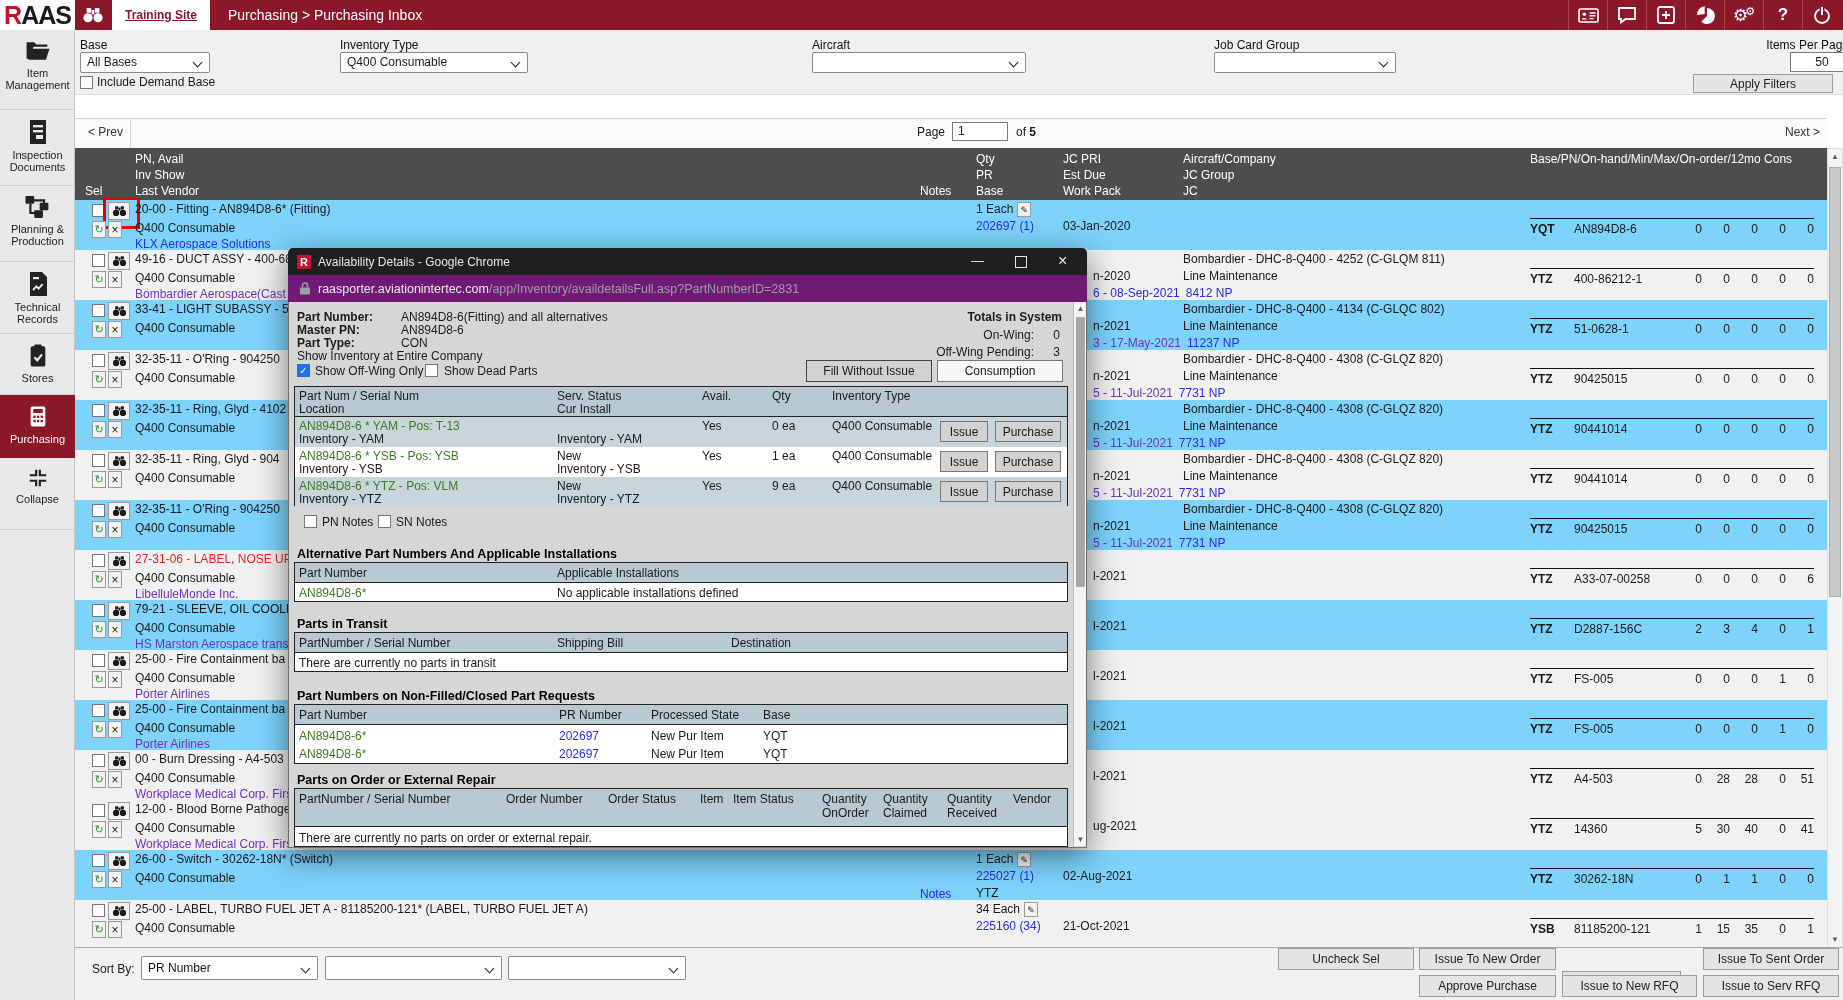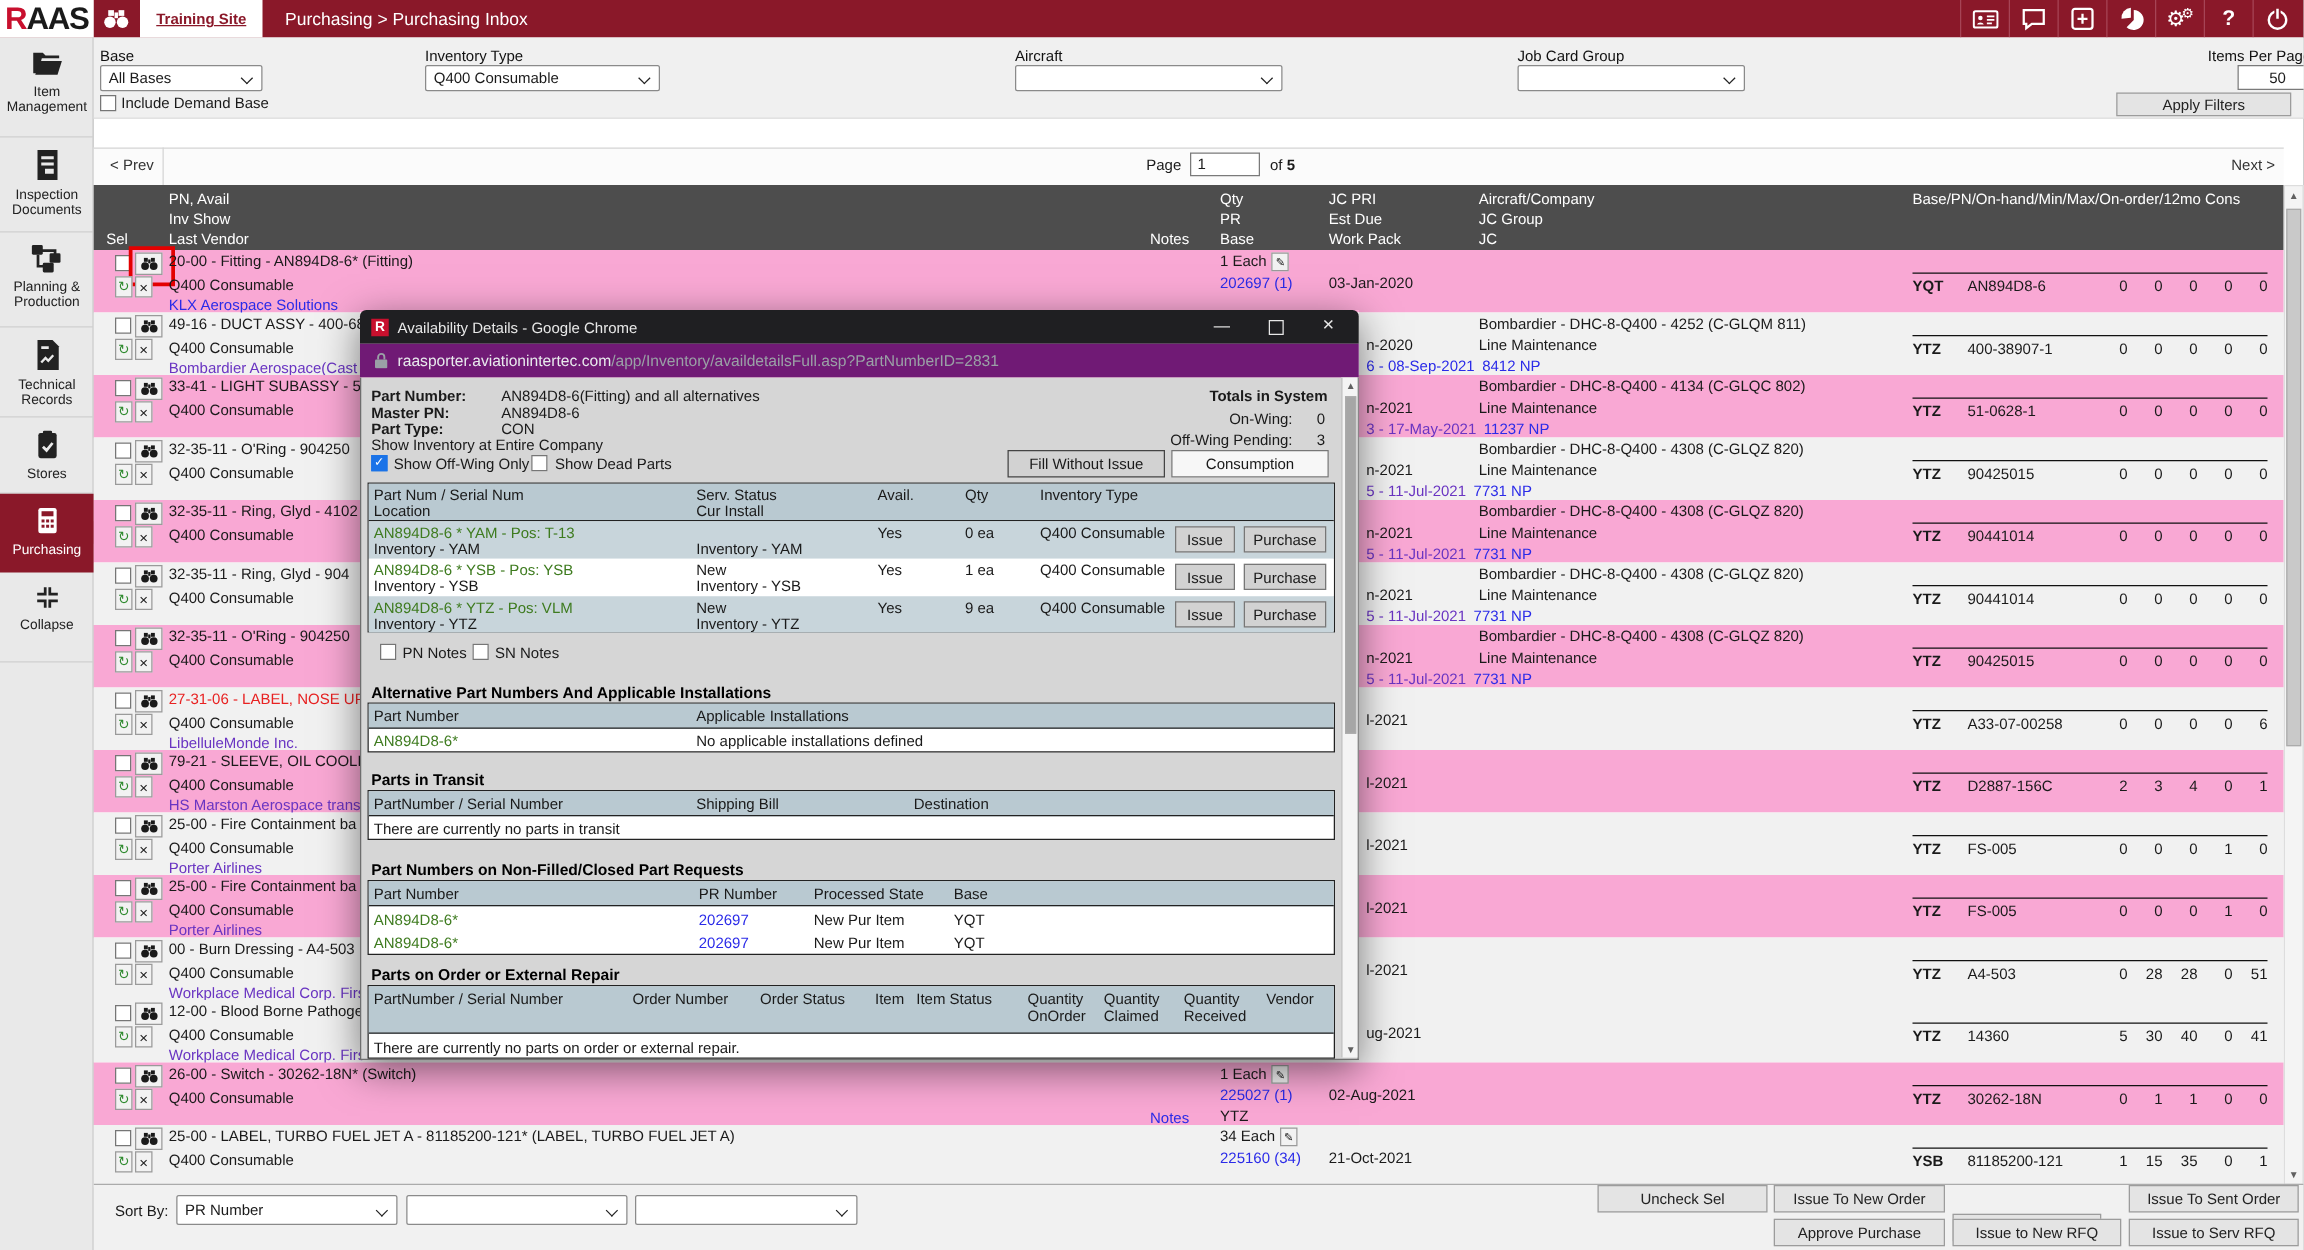--- a/index.html
+++ b/index.html
@@ -38,21 +38,21 @@
   .inputbox{background:#fff;border:1px solid #7a7a7a;box-sizing:border-box;text-align:center;}
   .btn{background:#E4E4E4;border:1px solid #9C9C9C;color:#222;font-size:12px;text-align:center;
        box-sizing:border-box;cursor:pointer;display:flex;align-items:center;justify-content:center;}
   
   .pagerbar{left:75px;top:118px;width:1752px;height:30px;background:#FBFBFB;border-top:1px solid #D5D5D5;box-sizing:border-box;}
   .pagerlnk{color:#333;cursor:pointer;}
   
   .thead{left:75px;top:148px;width:1752px;height:52px;background:#4D4D4D;color:#fff;}
   
   .rowswrap{left:75px;top:200px;width:1752px;height:750px;}
-  .row{position:absolute;left:0;width:1752px;height:50px;background:#f9a8d4;}
+  .row{position:absolute;left:0;width:1752px;height:50px;background:#7dd3fc;}
   .row.g{background:#F1F1F1;}
   .lnk{color:#2B2BE8;cursor:pointer;}
   .purple{color:#6A35C2;}
   .red{color:#E82222;}
   .green{color:#3E7B1F;}
   .iconbox{border:1px solid #9a9a9a;background:#F2F2F2;display:flex;align-items:center;
            justify-content:center;box-sizing:border-box;cursor:pointer;}
   .stock{display:flex;border-top:1px solid #111;padding-top:3px;}
   .stock .b{width:44px;}
   .stock .p{width:100px;}
@@ -310,21 +310,21 @@
         </span>
       <span class="a iconbox" style="left:33px;top:21px;width:14px;height:17px">×</span>
       <span class="a nowrap" style="left:60px;top:21px">Q400 Consumable</span>
       <span class="a lnk purple nowrap" style="left:60px;top:37px">Bombardier Aerospace(Cast</span>
       <span class="a" style="left:1018px;top:19px">n-2020</span>
       <span class="a nowrap" style="left:1018px;top:36px"><span class="lnk">6 - 08-Sep-2021</span><span class="lnk" style="margin-left:6px">8412 NP</span></span>
       <span class="a nowrap" style="left:1108px;top:2px">Bombardier - DHC-8-Q400 - 4252 (C-GLQM 811)</span>
       <span class="a nowrap" style="left:1108px;top:19px">Line Maintenance</span>
       <div class="a stock" style="left:1455px;top:18px">
           <span class="b">YTZ</span>
-          <span class="p">400-38907-1</span>
+          <span class="p">400-86212-1</span>
           <span class="n">0</span>
           <span class="n">0</span>
           <span class="n">0</span>
           <span class="n">0</span>
           <span class="n">0</span>
         </div>
     </div>
 
     <div class="row" style="top:100px">
       <span class="a cbx" style="left:17px;top:4px"></span>

